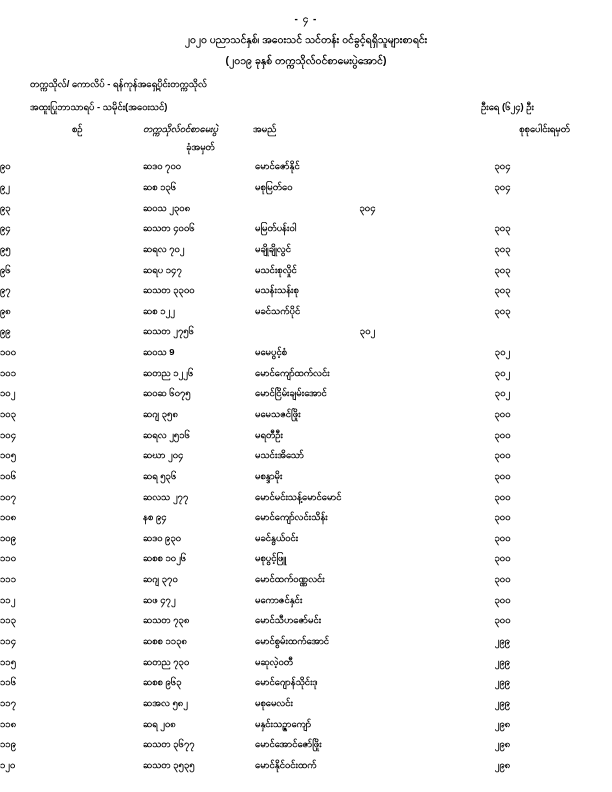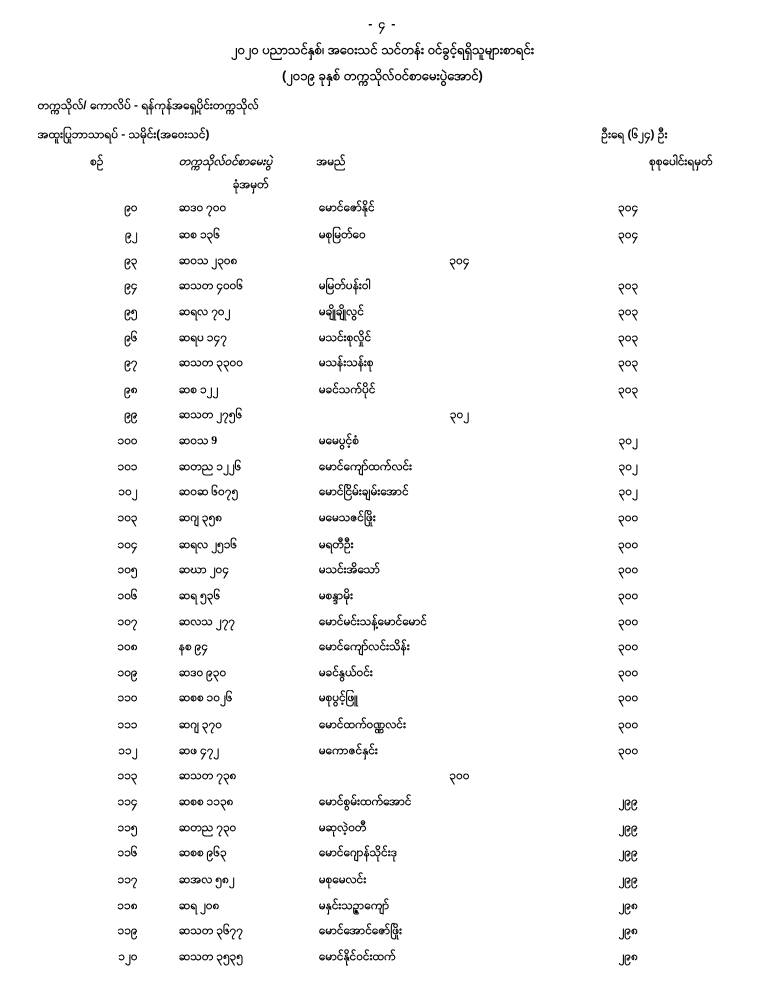--- a/index.html
+++ b/index.html
@@ -28,22 +28,22 @@
   .tbody{
     position:absolute;left:0;top:157px;width:612px;
   }
   .trow{
     display:grid;
     grid-template-columns:110px 145px 200px 70px;
     height:20.65px;
     align-items:center;
     font-size:9.5px;
   }
-  .c-serial{text-align:right;}
-  .c-roll{padding-left:33px;font-family:Liberation Serif, serif;}
+  .c-serial{}
+  .c-roll{padding-left:33px;}
   .c-name{padding-left:0;}
   .c-marks{text-align:center;padding-left:25px;}
   .trow div{white-space:nowrap;overflow:hidden;}
 </style>
 </head>
 <body>
 
 <div class="page">
 
   <div class="line centered pageno">- ၄ -</div>
@@ -208,20 +208,21 @@
     <div class="trow">
       <div class="c-serial">၁၁၂</div>
       <div class="c-roll">ဆဖ ၄၇၂</div>
       <div class="c-name">မကောဇင်နှင်း</div>
       <div class="c-marks">၃၀၀</div>
     </div>
 
     <div class="trow">
       <div class="c-serial">၁၁၃</div>
       <div class="c-roll">ဆသတ ၇၃၈</div>
+      <div class="c-name">မောင်သီဟဇော်မင်း</div>
       <div class="c-marks">၃၀၀</div>
     </div>
 
     <div class="trow">
       <div class="c-serial">၁၁၄</div>
       <div class="c-roll">ဆစစ ၁၁၃၈</div>
       <div class="c-name">မောင်စွမ်းထက်အောင်</div>
       <div class="c-marks">၂၉၉</div>
     </div>
 

